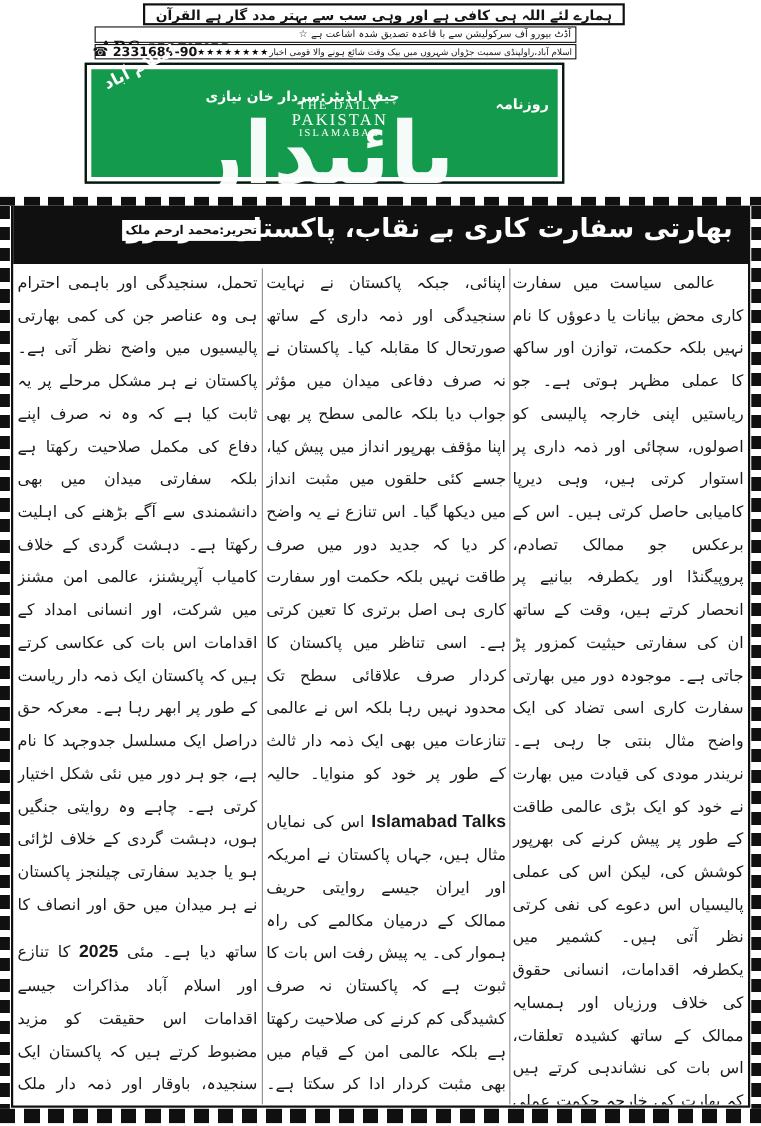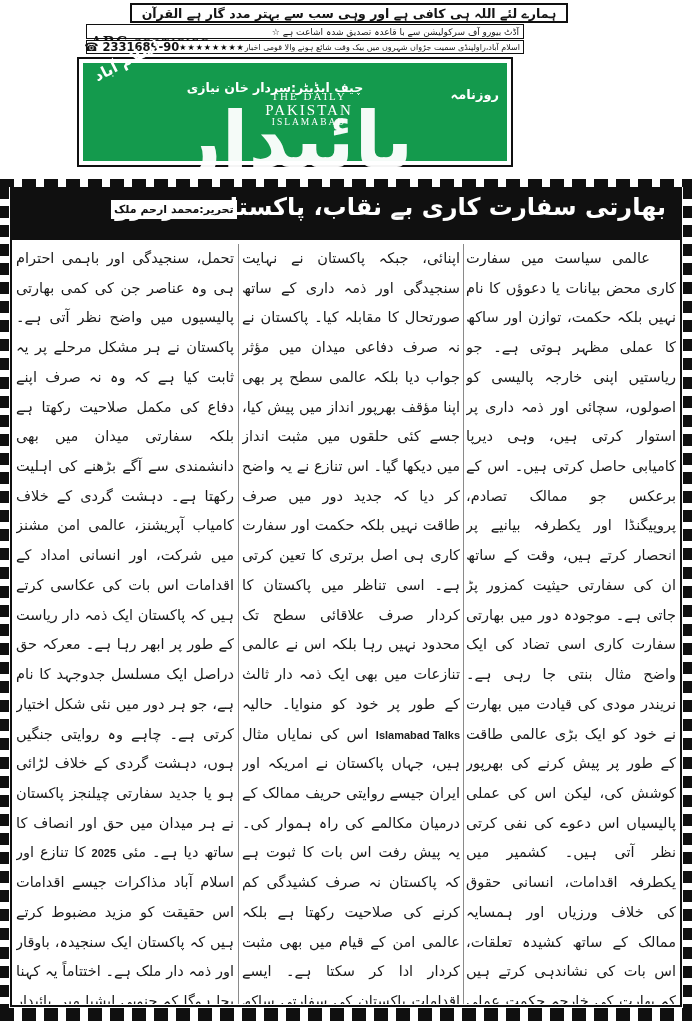--- a/index.html
+++ b/index.html
@@ -64,21 +64,21 @@
   .col{top:244px;height:760px;overflow:hidden;direction:rtl;text-align:justify;
        font-size:14.5px;line-height:2.05;color:#1a1a1a;}
   #col-right{left:466px;width:210px;}
   #col-mid{left:242px;width:218px;}
   #col-left{left:16px;width:218px;}
   #col-right{text-indent:26px;}
   .colsep{top:244px;width:1px;height:760px;background:#8a8a8a;}
   #sep1{left:463px;}
   #sep2{left:238px;}
   .en-inline{direction:ltr;display:inline-block;font-weight:bold;
-             font-family:"Liberation Sans",sans-serif;font-size:11px;text-indent:0;}
+             font-family:"Liberation Sans",sans-serif;font-size:16px;text-indent:0;margin-top:12px;}
 </style>
 </head>
 <body>
 
 <div class="abs hdr-box" id="quote-box">
   <span>ہمارے لئے اللہ ہی کافی ہے اور وہی سب سے بہتر مدد گار ہے القرآن</span>
 </div>
 
 <div class="abs hdr-box" id="abc-box">
   <span class="urdu">آڈٹ بیورو آف سرکولیشن سے با قاعدہ تصدیق شدہ اشاعت ہے ☆</span>

